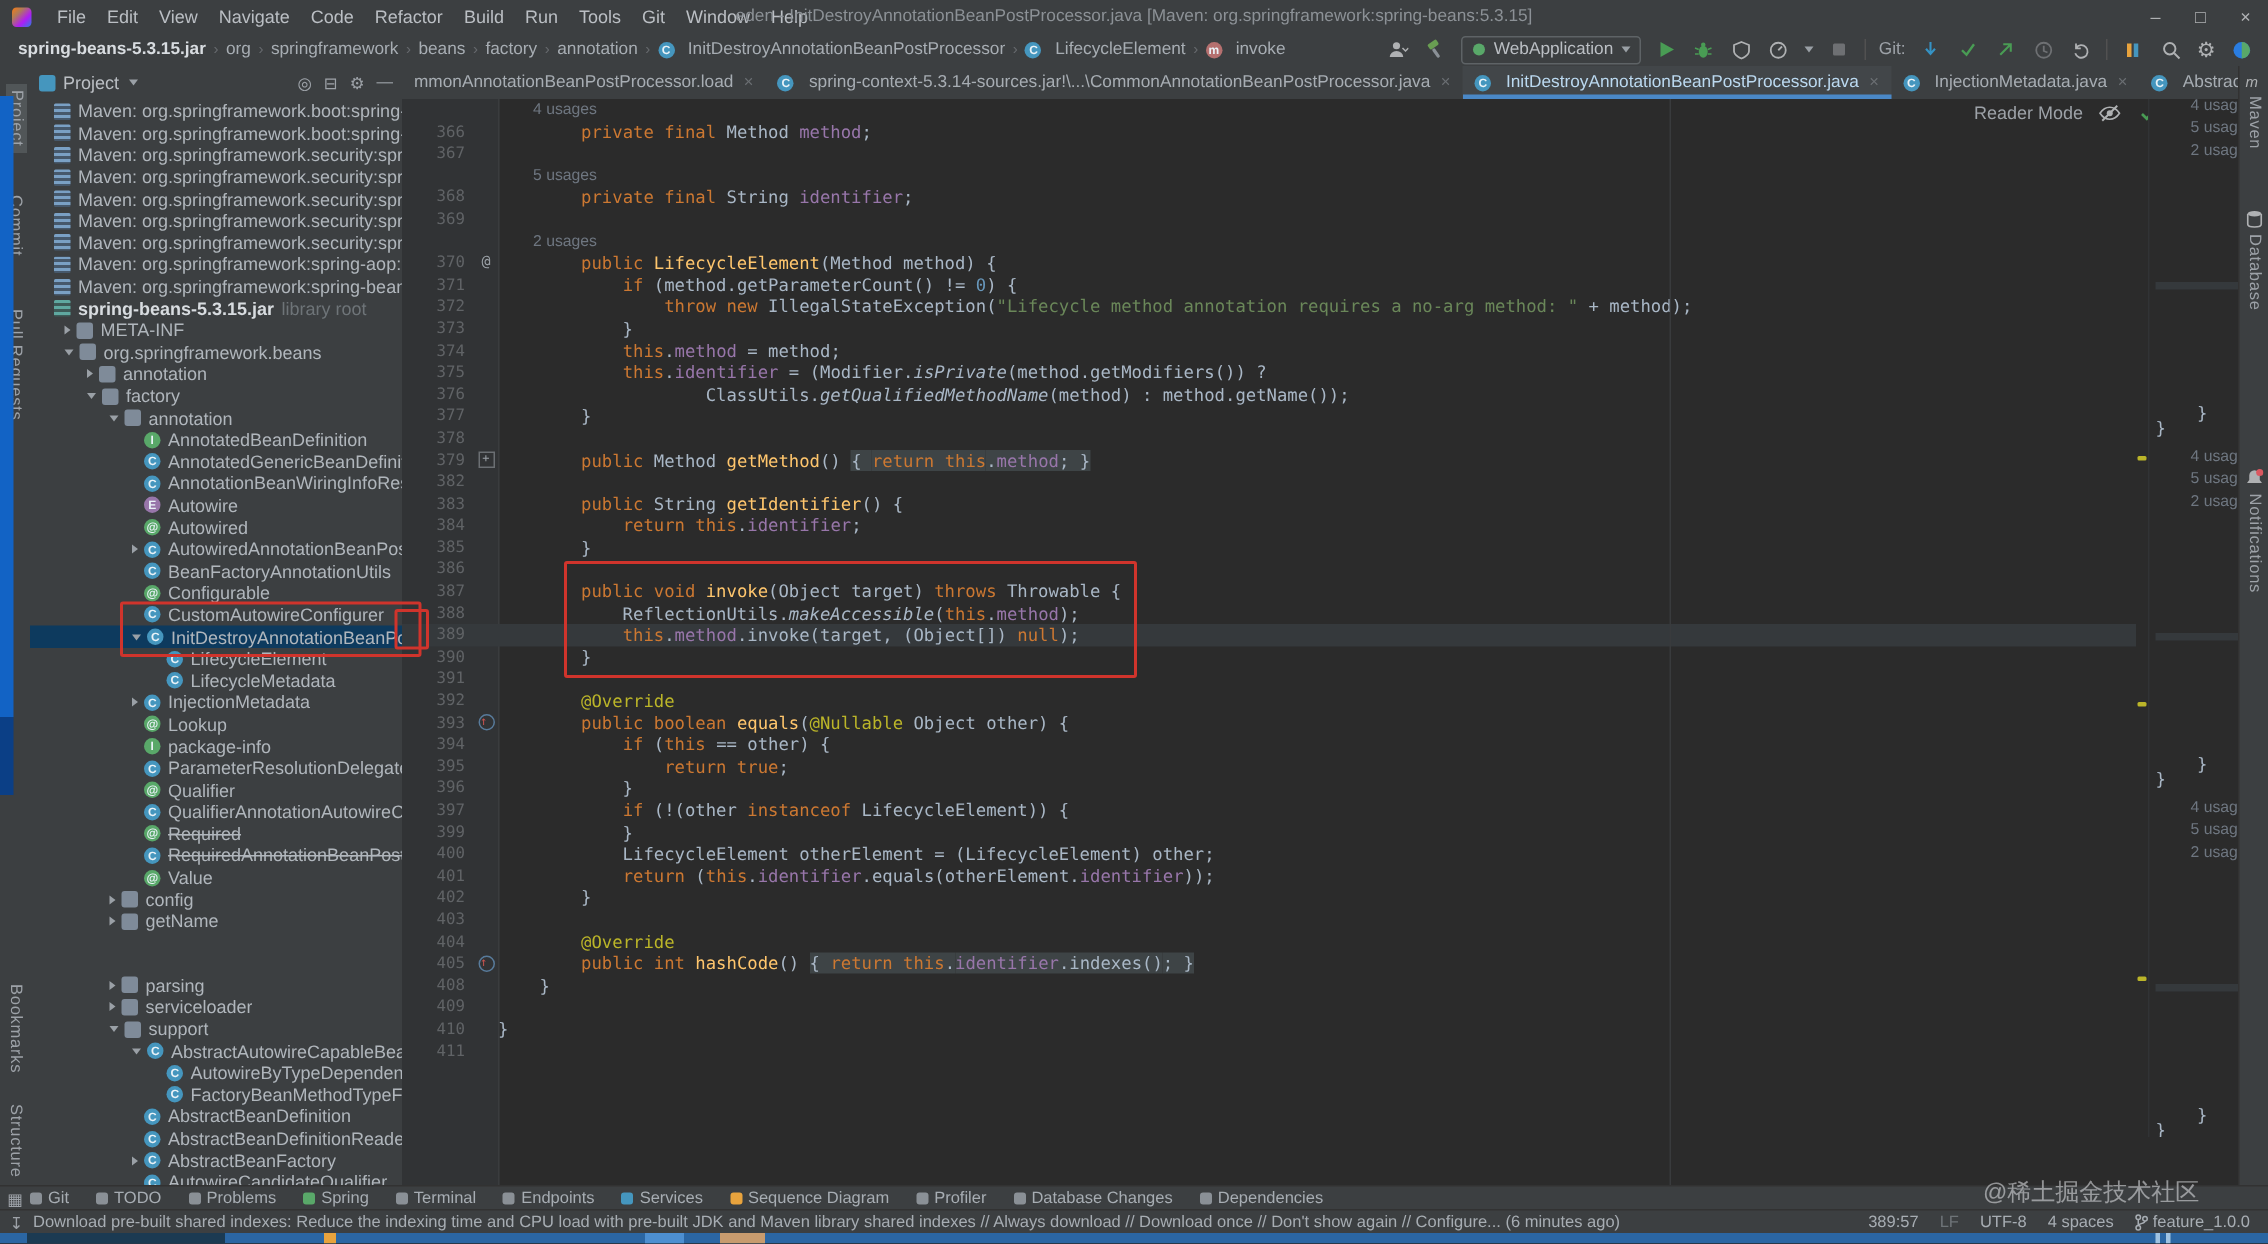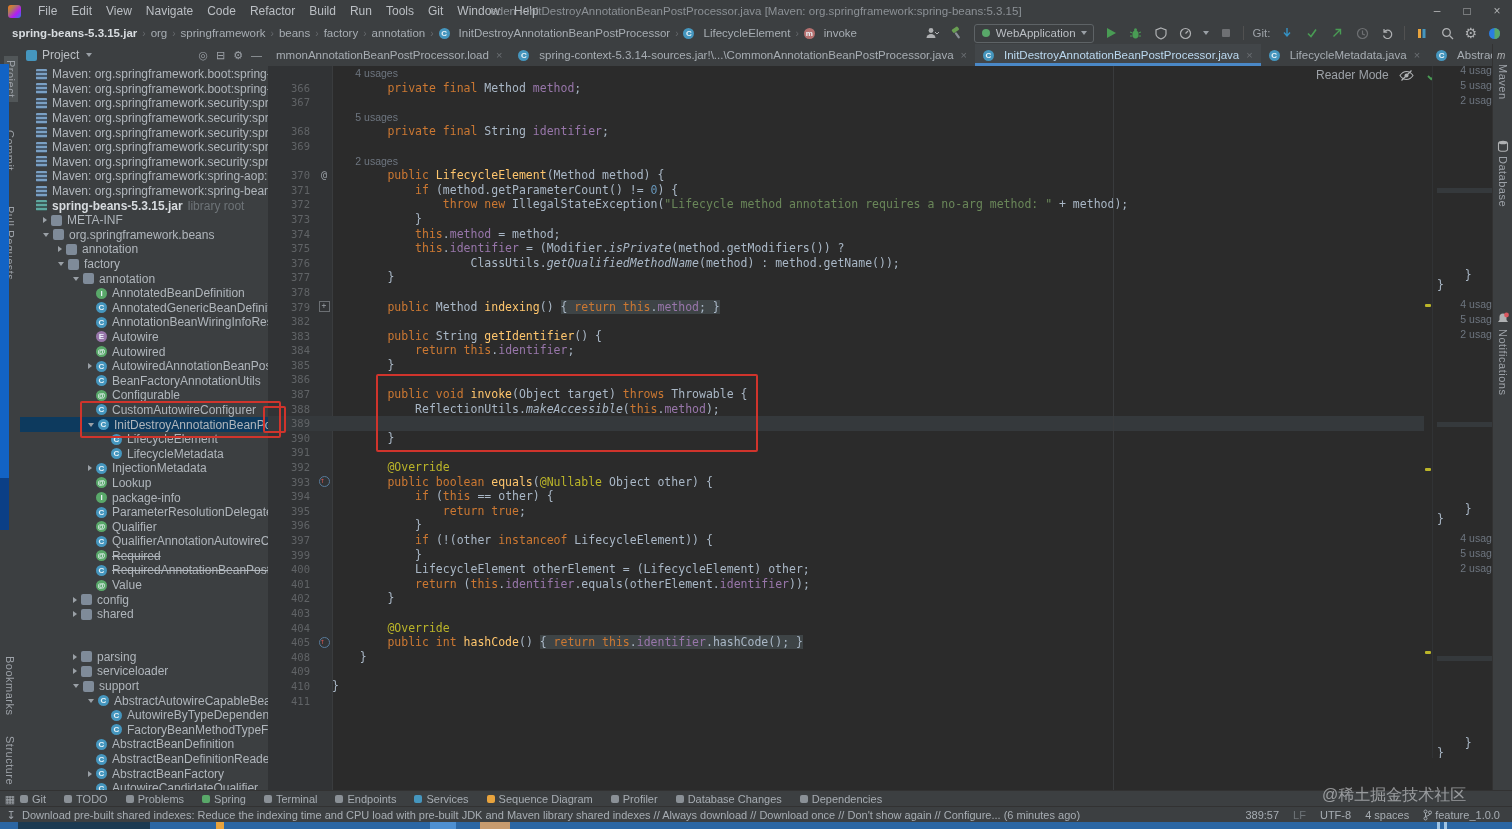--- a/index.html
+++ b/index.html
@@ -284,21 +284,21 @@
       <span>spring-context-5.3.14-sources.jar!\...\CommonAnnotationBeanPostProcessor.java</span>
       <span class="x">×</span>
     </div>
     <div class="tab active">
       <span class="nico class">C</span>
       <span>InitDestroyAnnotationBeanPostProcessor.java</span>
       <span class="x">×</span>
     </div>
     <div class="tab">
       <span class="nico class">C</span>
-      <span>LifecycleMetadata.java</span>
+      <span>InjectionMetadata.java</span>
       <span class="x">×</span>
     </div>
     <div class="tab">
       <span class="nico class">C</span>
       <span>AbstractAutowireCapableBeanFactory.java</span>
     </div>
   </div>
 
 <div id="leftstripe" class="abs">
   <div class="vlabel abs" style="left:4px;top:12px;background:#515658;padding:4px 1px" id="ls0">Project</div>
@@ -505,21 +505,21 @@
         <span class="lbl">Value</span>
       </div>
       <div class="trow" style="padding-left: 53px;">
         <span class="tri-r"></span>
         <span class="nico folder"></span>
         <span class="lbl">config</span>
       </div>
       <div class="trow" style="padding-left: 53px;">
         <span class="tri-r"></span>
         <span class="nico folder"></span>
-        <span class="lbl">shared</span>
+        <span class="lbl">getName</span>
       </div>
       <div class="trow" style="padding-left: 53px; margin-top: 28px;">
         <span class="tri-r"></span>
         <span class="nico folder"></span>
         <span class="lbl">parsing</span>
       </div>
       <div class="trow" style="padding-left: 53px; text-align: right;">
         <span class="tri-r"></span>
         <span class="nico folder"></span>
         <span class="lbl">serviceloader</span>
@@ -655,21 +655,21 @@
       <div class="crow">
         <span class="ln">378</span>
         <span class="g2"></span>
         <span class="cd"></span>
       </div>
       <div class="crow">
         <span class="ln">379</span>
         <span class="g2">
           <span class="gut-plus">+</span>
         </span>
-        <span class="cd"><span class="t">        </span><span class="k">public </span><span class="t">Method </span><span class="m">indexing</span><span class="t">() </span><span class="t fold">{ </span><span class="k fold">return </span><span class="k fold">this</span><span class="t fold">.</span><span class="f fold">method</span><span class="t fold">; }</span></span>
+        <span class="cd"><span class="t">        </span><span class="k">public </span><span class="t">Method </span><span class="m">getMethod</span><span class="t">() </span><span class="t fold">{ </span><span class="k fold">return </span><span class="k fold">this</span><span class="t fold">.</span><span class="f fold">method</span><span class="t fold">; }</span></span>
       </div>
       <div class="crow">
         <span class="ln">382</span>
         <span class="g2"></span>
         <span class="cd"></span>
       </div>
       <div class="crow">
         <span class="ln">383</span>
         <span class="g2"></span>
         <span class="cd"><span class="t">        </span><span class="k">public </span><span class="t">String </span><span class="m">getIdentifier</span><span class="t">() {</span></span>
@@ -695,20 +695,21 @@
         <span class="cd"><span class="t">        </span><span class="k">public void </span><span class="m">invoke</span><span class="t">(Object target) </span><span class="k">throws </span><span class="t">Throwable {</span></span>
       </div>
       <div class="crow">
         <span class="ln">388</span>
         <span class="g2"></span>
         <span class="cd"><span class="t">            ReflectionUtils.</span><span class="ti">makeAccessible</span><span class="t">(</span><span class="k">this</span><span class="t">.</span><span class="f">method</span><span class="t">);</span></span>
       </div>
       <div class="crow cur">
         <span class="ln">389</span>
         <span class="g2"></span>
+        <span class="cd"><span class="t">            </span><span class="k">this</span><span class="t">.</span><span class="f">method</span><span class="t">.invoke(target, (Object[]) </span><span class="k">null</span><span class="t">);</span></span>
       </div>
       <div class="crow">
         <span class="ln">390</span>
         <span class="g2"></span>
         <span class="cd"><span class="t">        }</span></span>
       </div>
       <div class="crow">
         <span class="ln">391</span>
         <span class="g2"></span>
         <span class="cd"></span>
@@ -773,21 +774,21 @@
       <div class="crow">
         <span class="ln">404</span>
         <span class="g2"></span>
         <span class="cd"><span class="t">        </span><span class="a">@Override</span></span>
       </div>
       <div class="crow">
         <span class="ln">405</span>
         <span class="g2">
           <span class="gut-ovr"></span>
         </span>
-        <span class="cd"><span class="t">        </span><span class="k">public int </span><span class="m">hashCode</span><span class="t">() </span><span class="t fold">{ </span><span class="k fold">return </span><span class="k fold">this</span><span class="t fold">.</span><span class="f fold">identifier</span><span class="t fold">.hashCode()</span><span class="t fold">; }</span></span>
+        <span class="cd"><span class="t">        </span><span class="k">public int </span><span class="m">hashCode</span><span class="t">() </span><span class="t fold">{ </span><span class="k fold">return </span><span class="k fold">this</span><span class="t fold">.</span><span class="f fold">identifier</span><span class="t fold">.indexes()</span><span class="t fold">; }</span></span>
       </div>
       <div class="crow">
         <span class="ln">408</span>
         <span class="g2"></span>
         <span class="cd"><span class="t">    }</span></span>
       </div>
       <div class="crow">
         <span class="ln">409</span>
         <span class="g2"></span>
         <span class="cd"></span>

